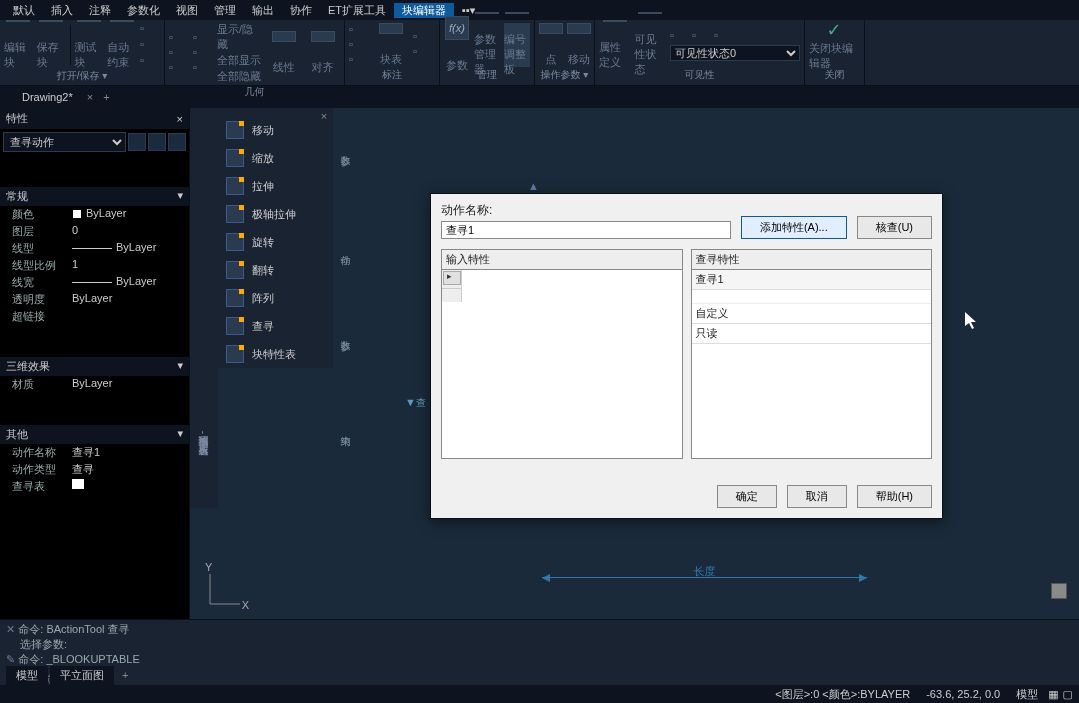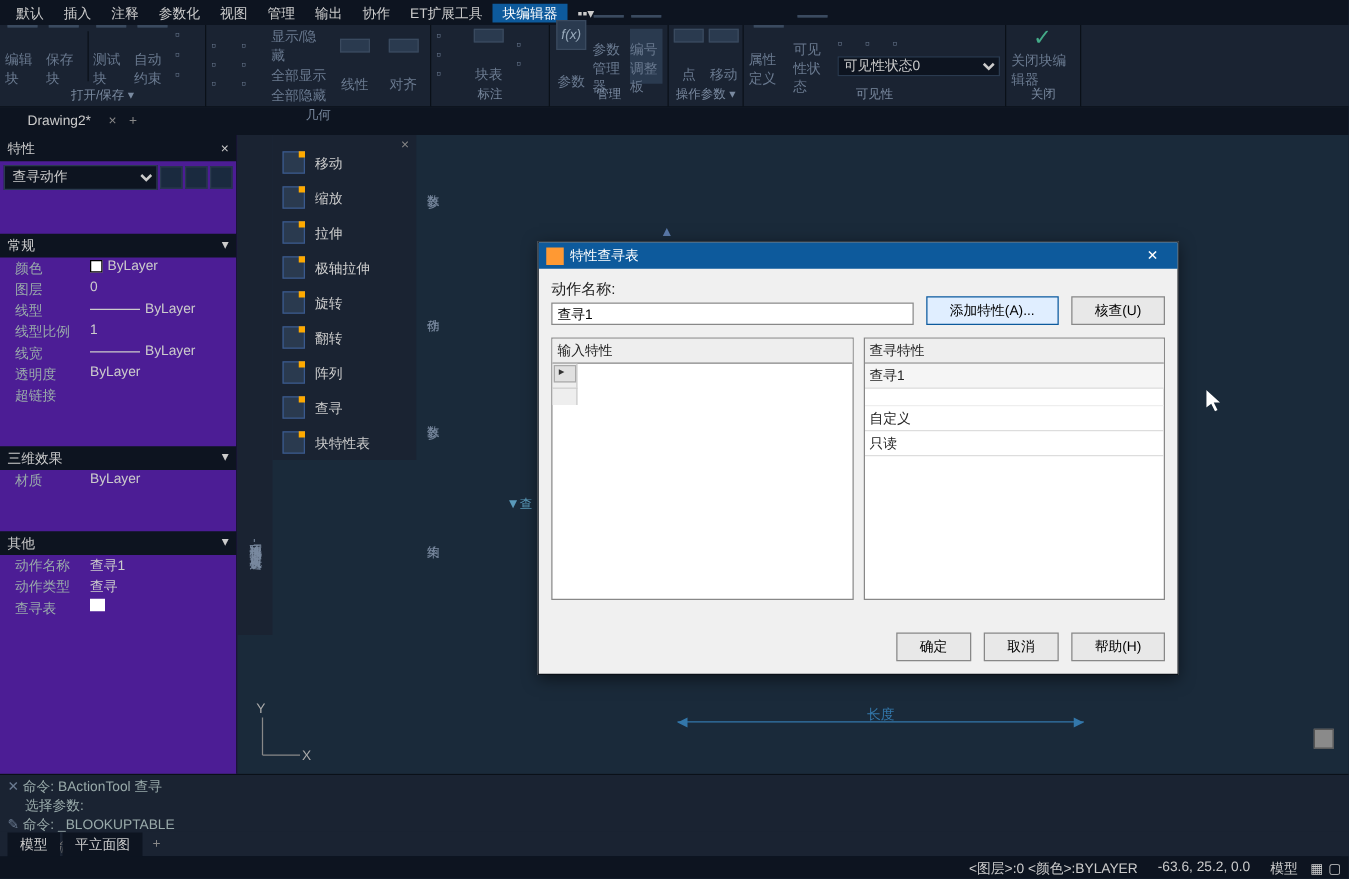--- a/index.html
+++ b/index.html
@@ -23,21 +23,21 @@
 
 .doctabs { background: #0d1420; height: 22px; display: flex; align-items: center; padding: 0 12px; }
 .doctab { padding: 2px 10px; color: #ccc; }
 .doctab-close { color: #888; padding: 0 4px; }
 .doctab-add { color: #888; padding: 0 6px; }
 
 
 .main { display: flex; height: calc(703px - 20px - 66px - 22px - 46px - 20px - 18px); }
 
 
-.props-panel { width: 190px; background: #4c1d95; border-right: 1px solid #0a1018; display: flex; flex-direction: column; }
+.props-panel { width: 190px; background: #000000; border-right: 1px solid #0a1018; display: flex; flex-direction: column; }
 .props-header { background: #0d1420; padding: 3px 6px; color: #ccc; display: flex; justify-content: space-between; align-items: center; }
 .props-selector { display: flex; align-items: center; padding: 3px; gap: 2px; }
 .props-selector select { flex: 1; background: #0d1420; color: #ccc; border: 1px solid #2a3a4f; padding: 2px; }
 .props-toolbtn { width: 18px; height: 18px; background: #1a2a3f; border: 1px solid #2a3a4f; }
 .props-section { background: #0d1420; padding: 2px 6px; color: #ccc; display: flex; justify-content: space-between; margin-top: 32px; }
 .props-row { display: flex; padding: 1px 0; }
 .props-row .key { width: 72px; padding-left: 12px; color: #9aa; }
 .props-row .val { flex: 1; color: #ccc; }
 .color-swatch { display: inline-block; width: 10px; height: 10px; background: #fff; border: 1px solid #000; margin-right: 4px; vertical-align: middle; }
 .line-preview { display: inline-block; width: 40px; border-top: 1px solid #ccc; margin-right: 4px; vertical-align: middle; }
@@ -414,27 +414,20 @@
 
 <div class="statusbar">
   <span class="status-seg">&lt;图层&gt;:0 &lt;颜色&gt;:BYLAYER</span>
   <span class="status-seg">-63.6, 25.2, 0.0</span>
   <span class="status-seg">模型</span>
   <span>▦</span>
   <span>▢</span>
 </div>
 
 <div class="dialog">
-  <div class="dialog-title">
-    <div class="dialog-title-left">
-      <span class="dialog-title-icon"></span>
-      <span>特性查寻表</span>
-    </div>
-    <span class="dialog-close">✕</span>
-  </div>
   <div class="dialog-body">
     <div class="dialog-row1">
       <div class="name-group">
         <label>动作名称:</label>
         <input value="查寻1" style="">
       </div>
       <button class="dialog-btn primary">添加特性(A)...</button>
       <button class="dialog-btn">核查(U)</button>
     </div>
     <div class="dialog-tables">

